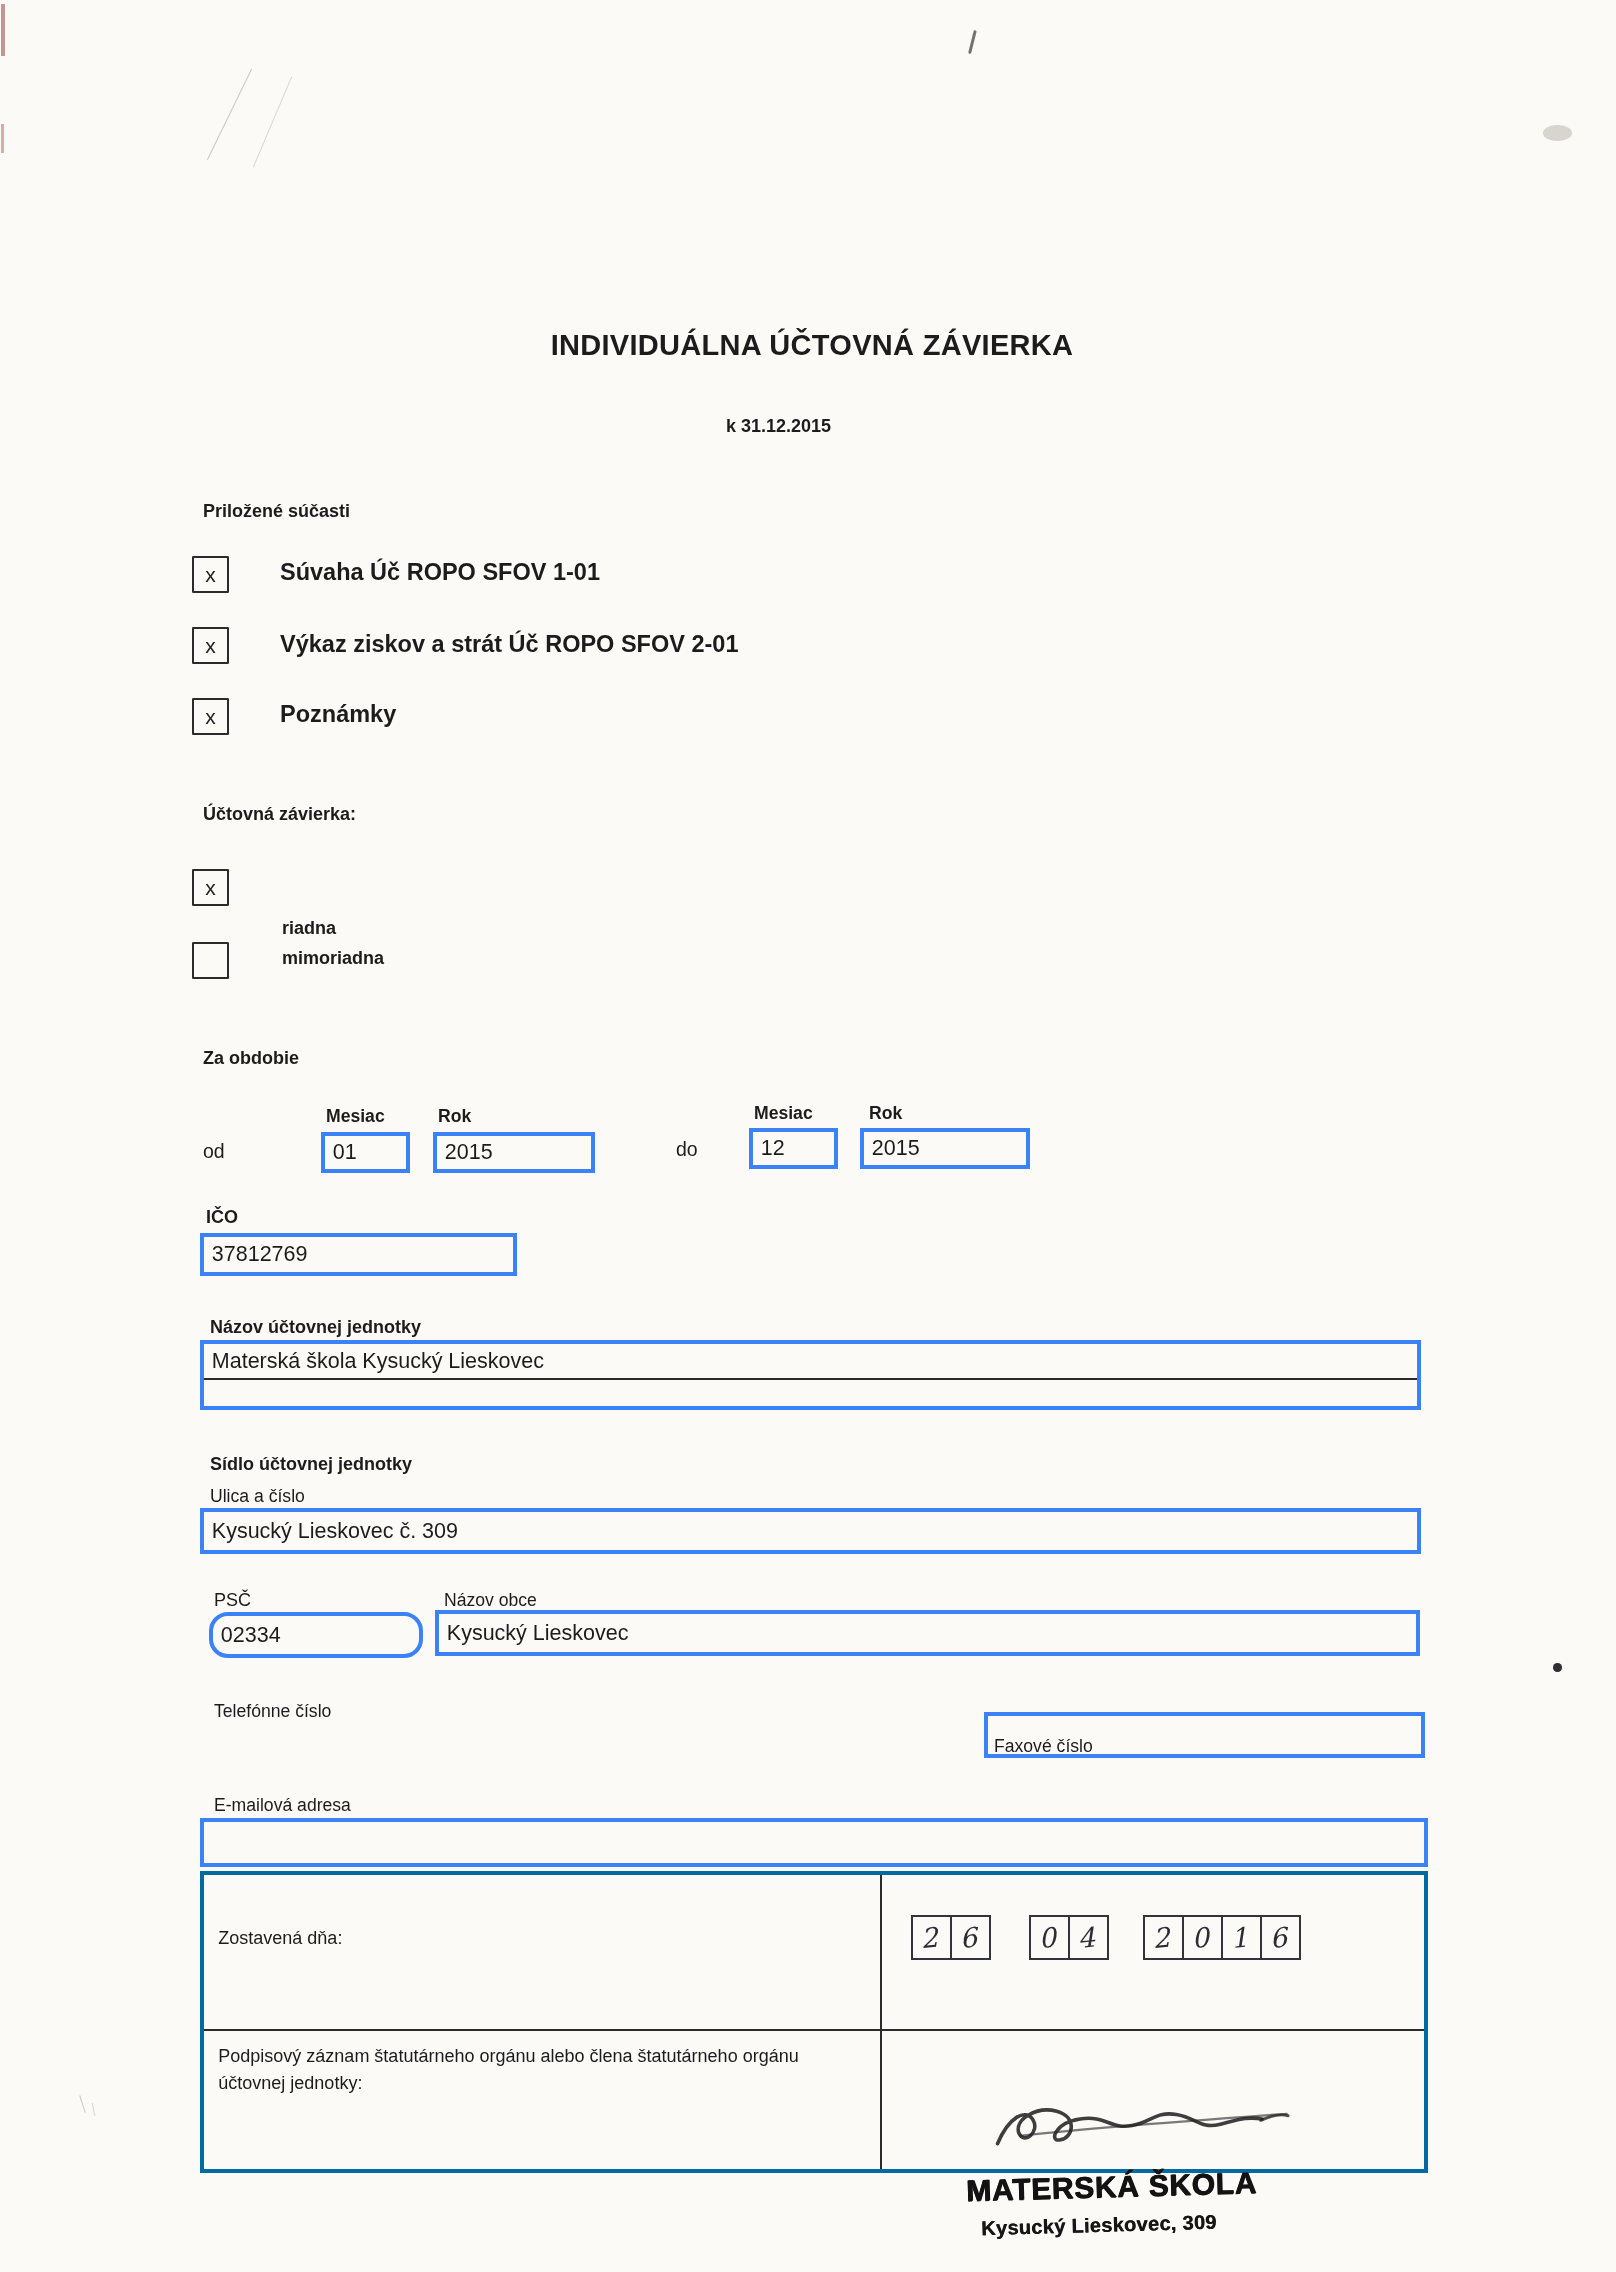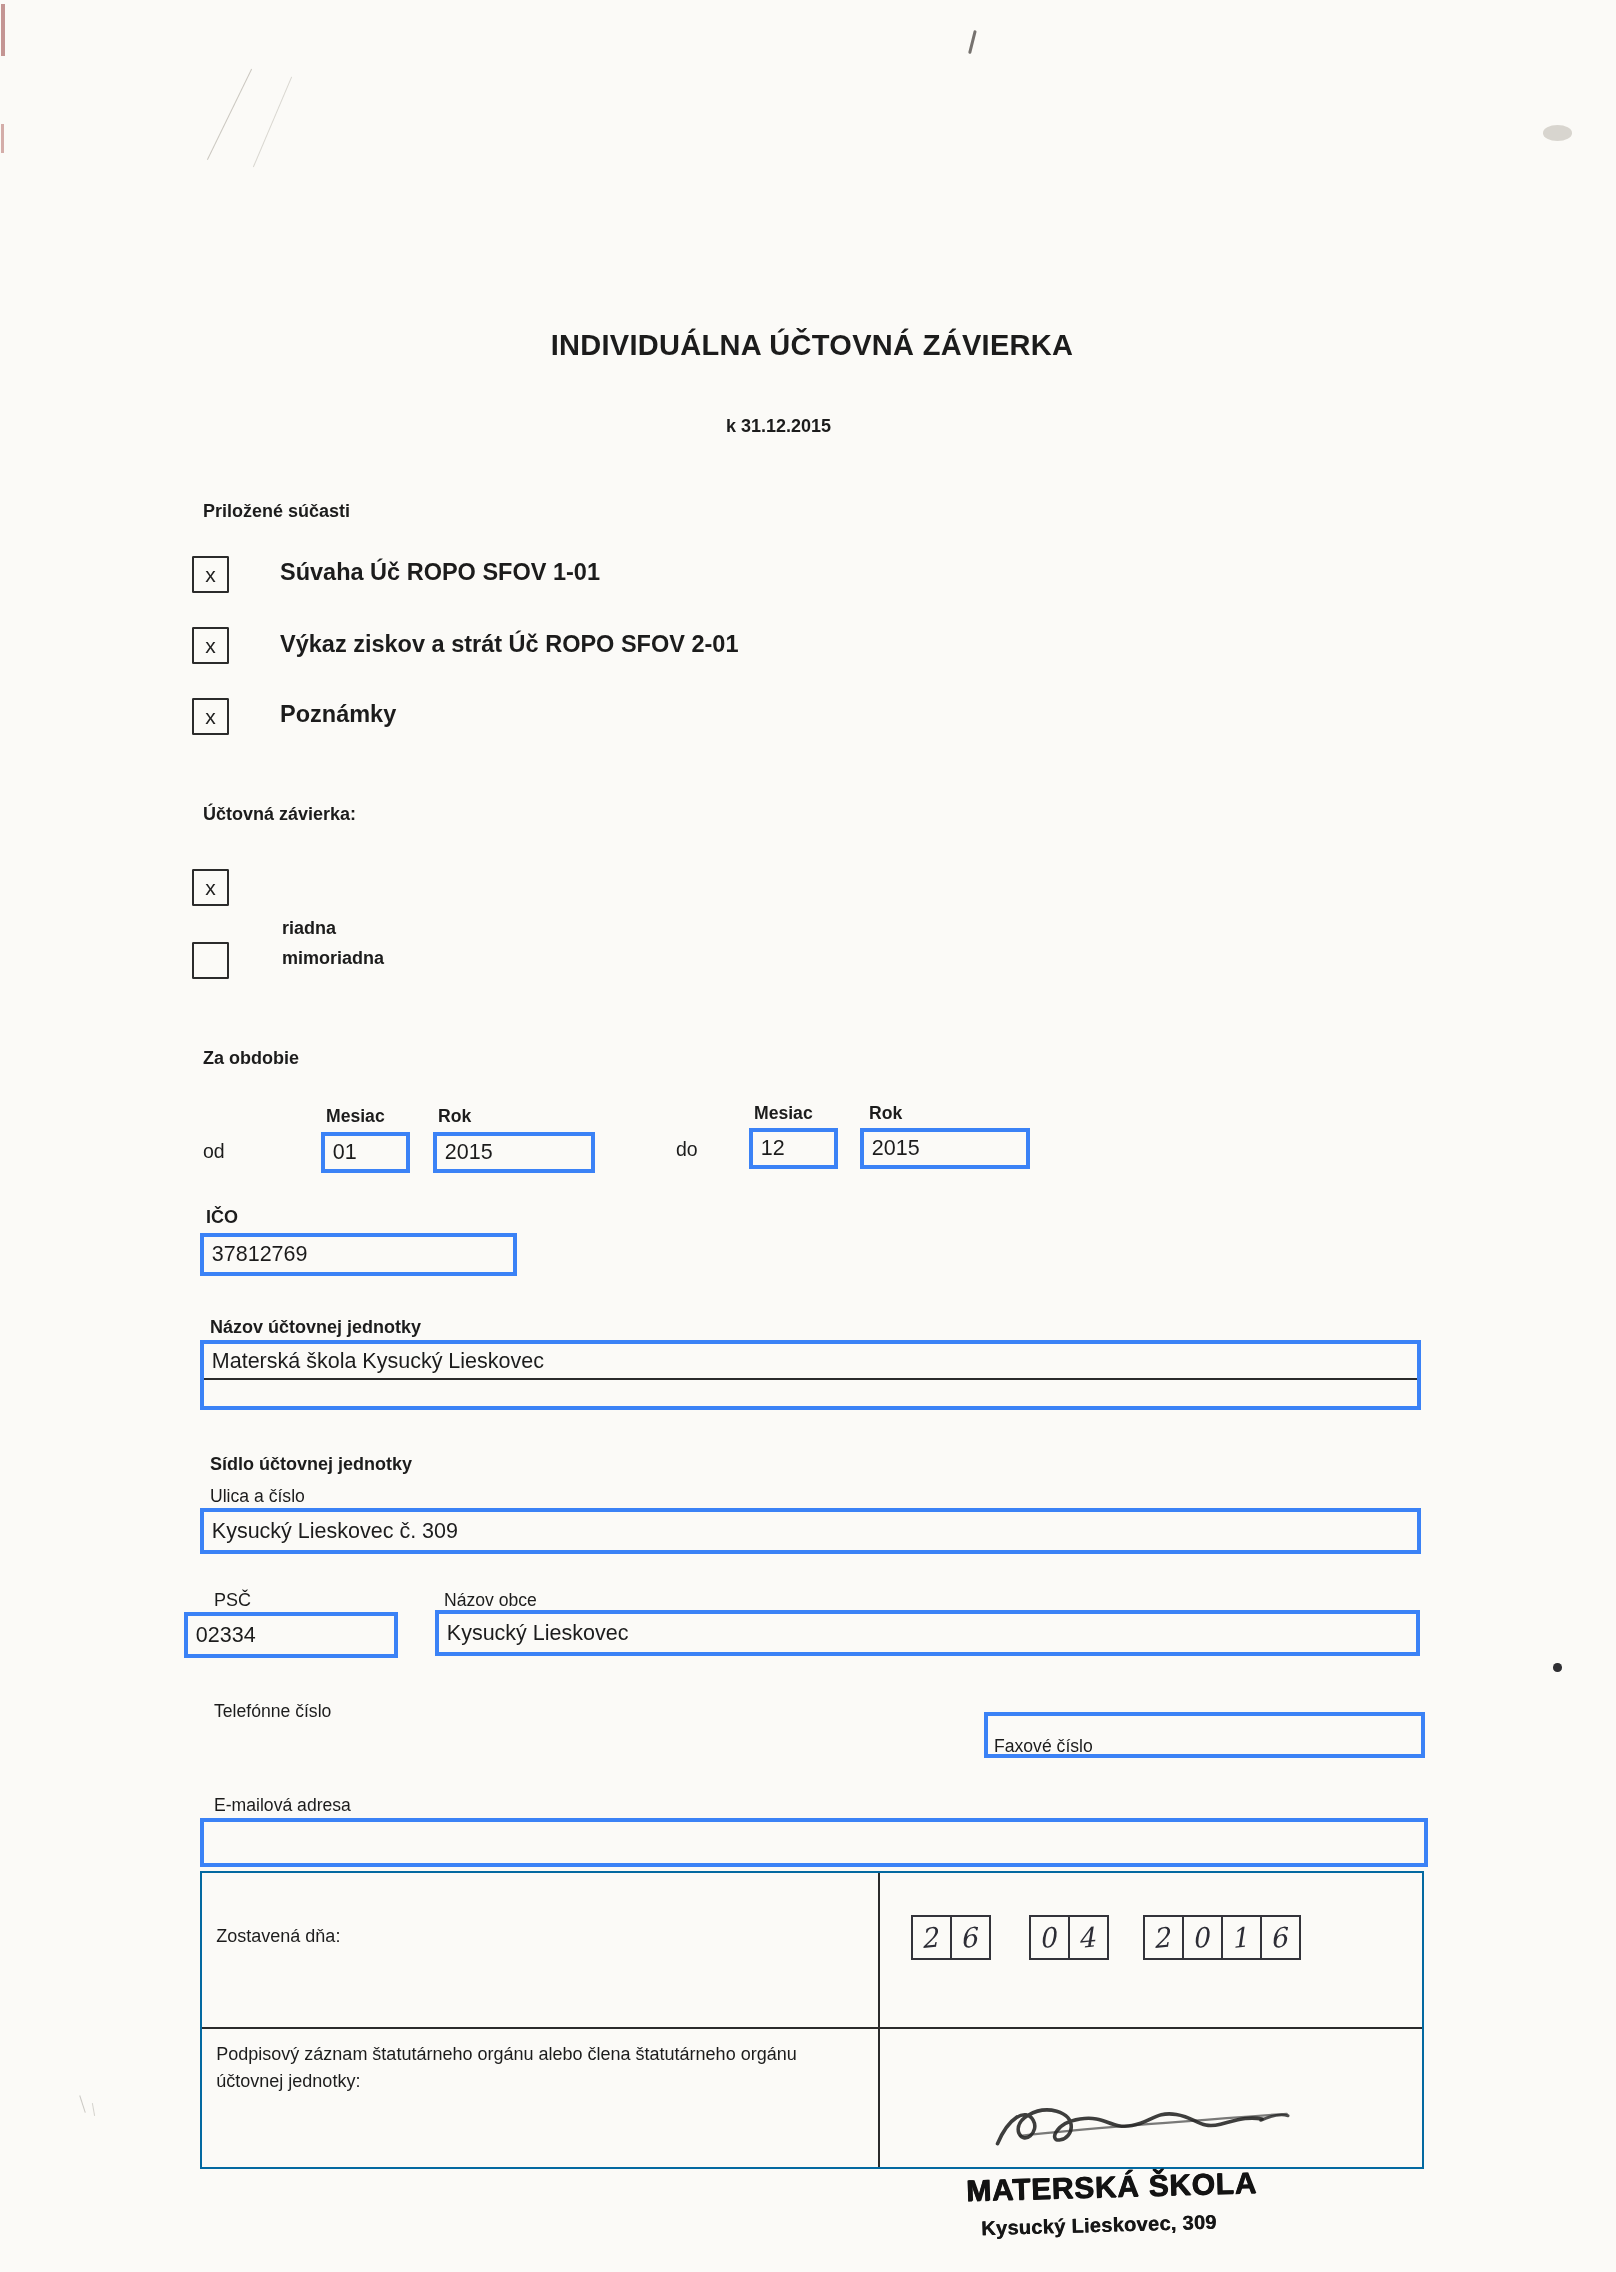--- a/index.html
+++ b/index.html
@@ -30,21 +30,21 @@
     font-size:21px;line-height:1;color:#222;
   }
   .cbl{position:absolute;font-size:23.5px;font-weight:bold;white-space:nowrap;}
   .cbl2{position:absolute;font-size:18px;font-weight:bold;white-space:nowrap;}
   .box{
     position:absolute;border:4px solid #3b82f6;background:transparent;
     display:flex;align-items:center;
   }
   .box .val{padding:1.3px 7.8px;font-size:21.5px;white-space:nowrap;}
   .split{position:absolute;left:0;right:0;height:2px;background:#2b2b2b;}
-  .ftable{position:absolute;border:2px solid #0369a1;}
+  .ftable{position:absolute;border:4px solid #0369a1;}
   .vline{position:absolute;top:0;bottom:0;width:2px;background:#2b2b2b;}
   .hline{position:absolute;left:0;right:0;height:2px;background:#2b2b2b;}
   .dategrp{
     position:absolute;display:flex;height:41px;
     border:2px solid #33333a;
   }
   .dcell{
     flex:1;border-right:2px solid #33333a;
     display:flex;align-items:center;justify-content:center;
   }
@@ -151,21 +151,21 @@
   </div>
 
   <div class="lbl b" style="left:210px;top:1454px;font-size:18px;">Sídlo účtovnej jednotky</div>
 
   <div class="lbl" style="left:210px;top:1486px;">Ulica a číslo</div>
   <div class="box" style="left:200px;top:1508px;width:1213px;height:38px;">
       <span class="val">Kysucký Lieskovec č. 309</span>
     </div>
 
   <div class="lbl" style="left:214px;top:1590px;font-size:18px;">PSČ</div>
-  <div class="box" style="left:184px;top:1612px;width:206px;height:38px;">
+  <div class="box" style="left:209px;top:1612px;width:206px;height:38px;border-radius:19px;">
       <span class="val">02334</span>
     </div>
 
   <div class="lbl" style="left:444px;top:1590px;">Názov obce</div>
   <div class="box" style="left:435px;top:1610px;width:977px;height:38px;">
       <span class="val">Kysucký Lieskovec</span>
     </div>
 
   <div class="lbl" style="left:214px;top:1701px;">Telefónne číslo</div>
 

